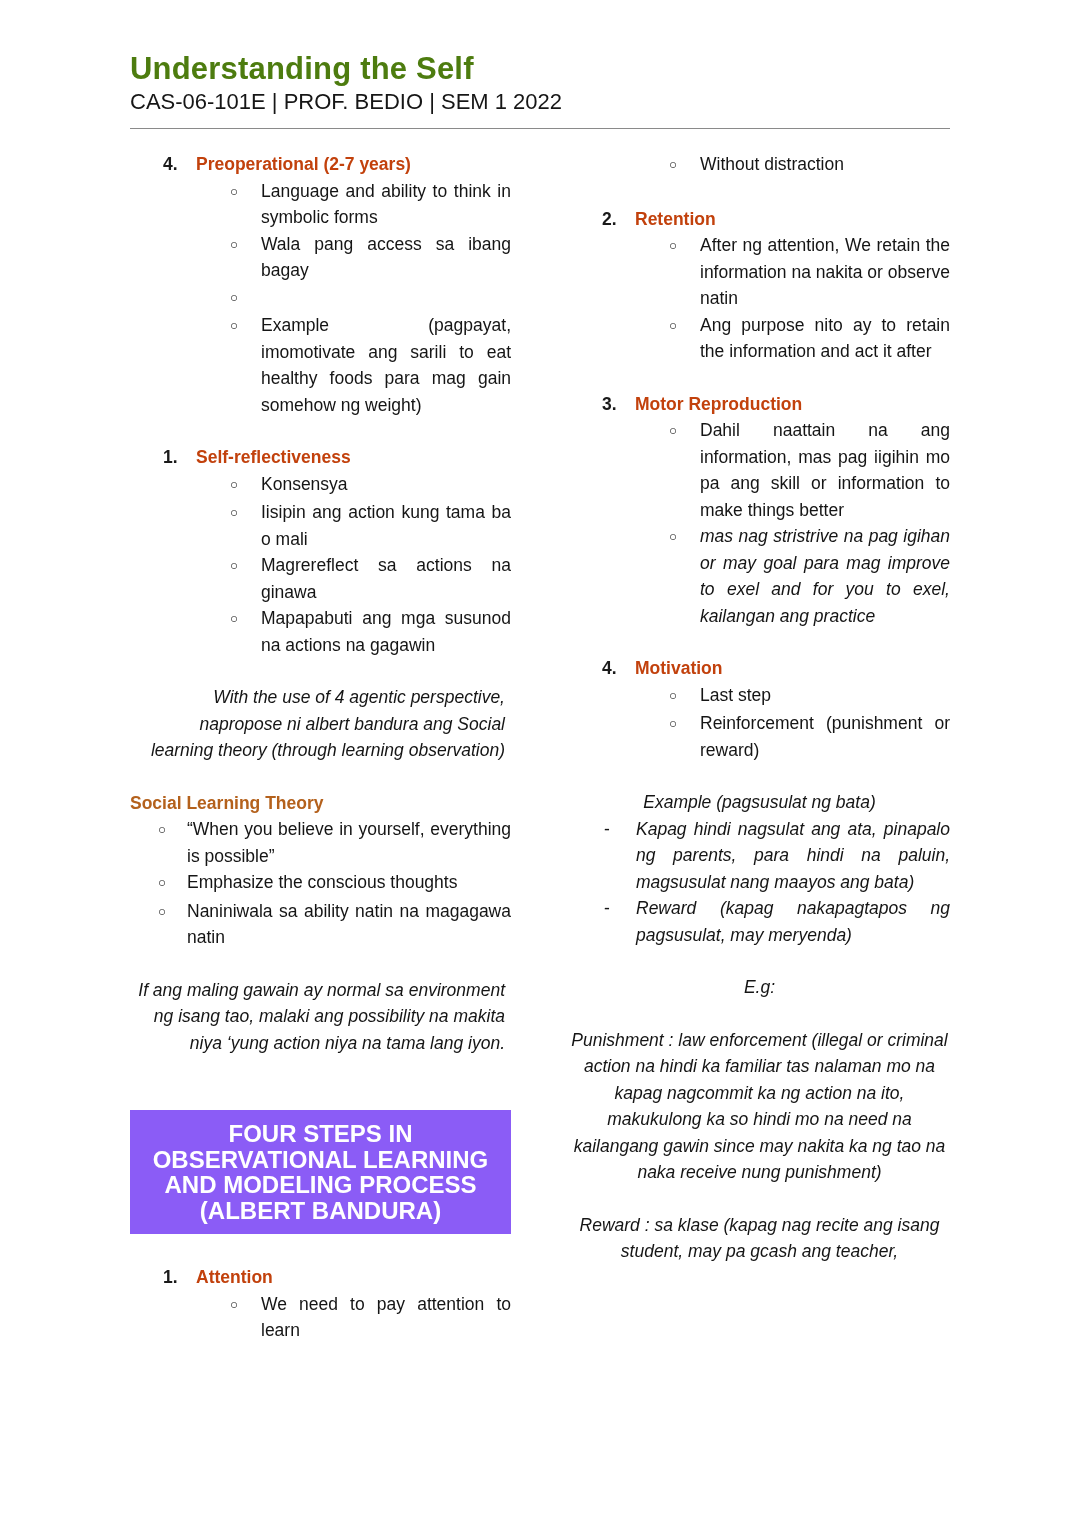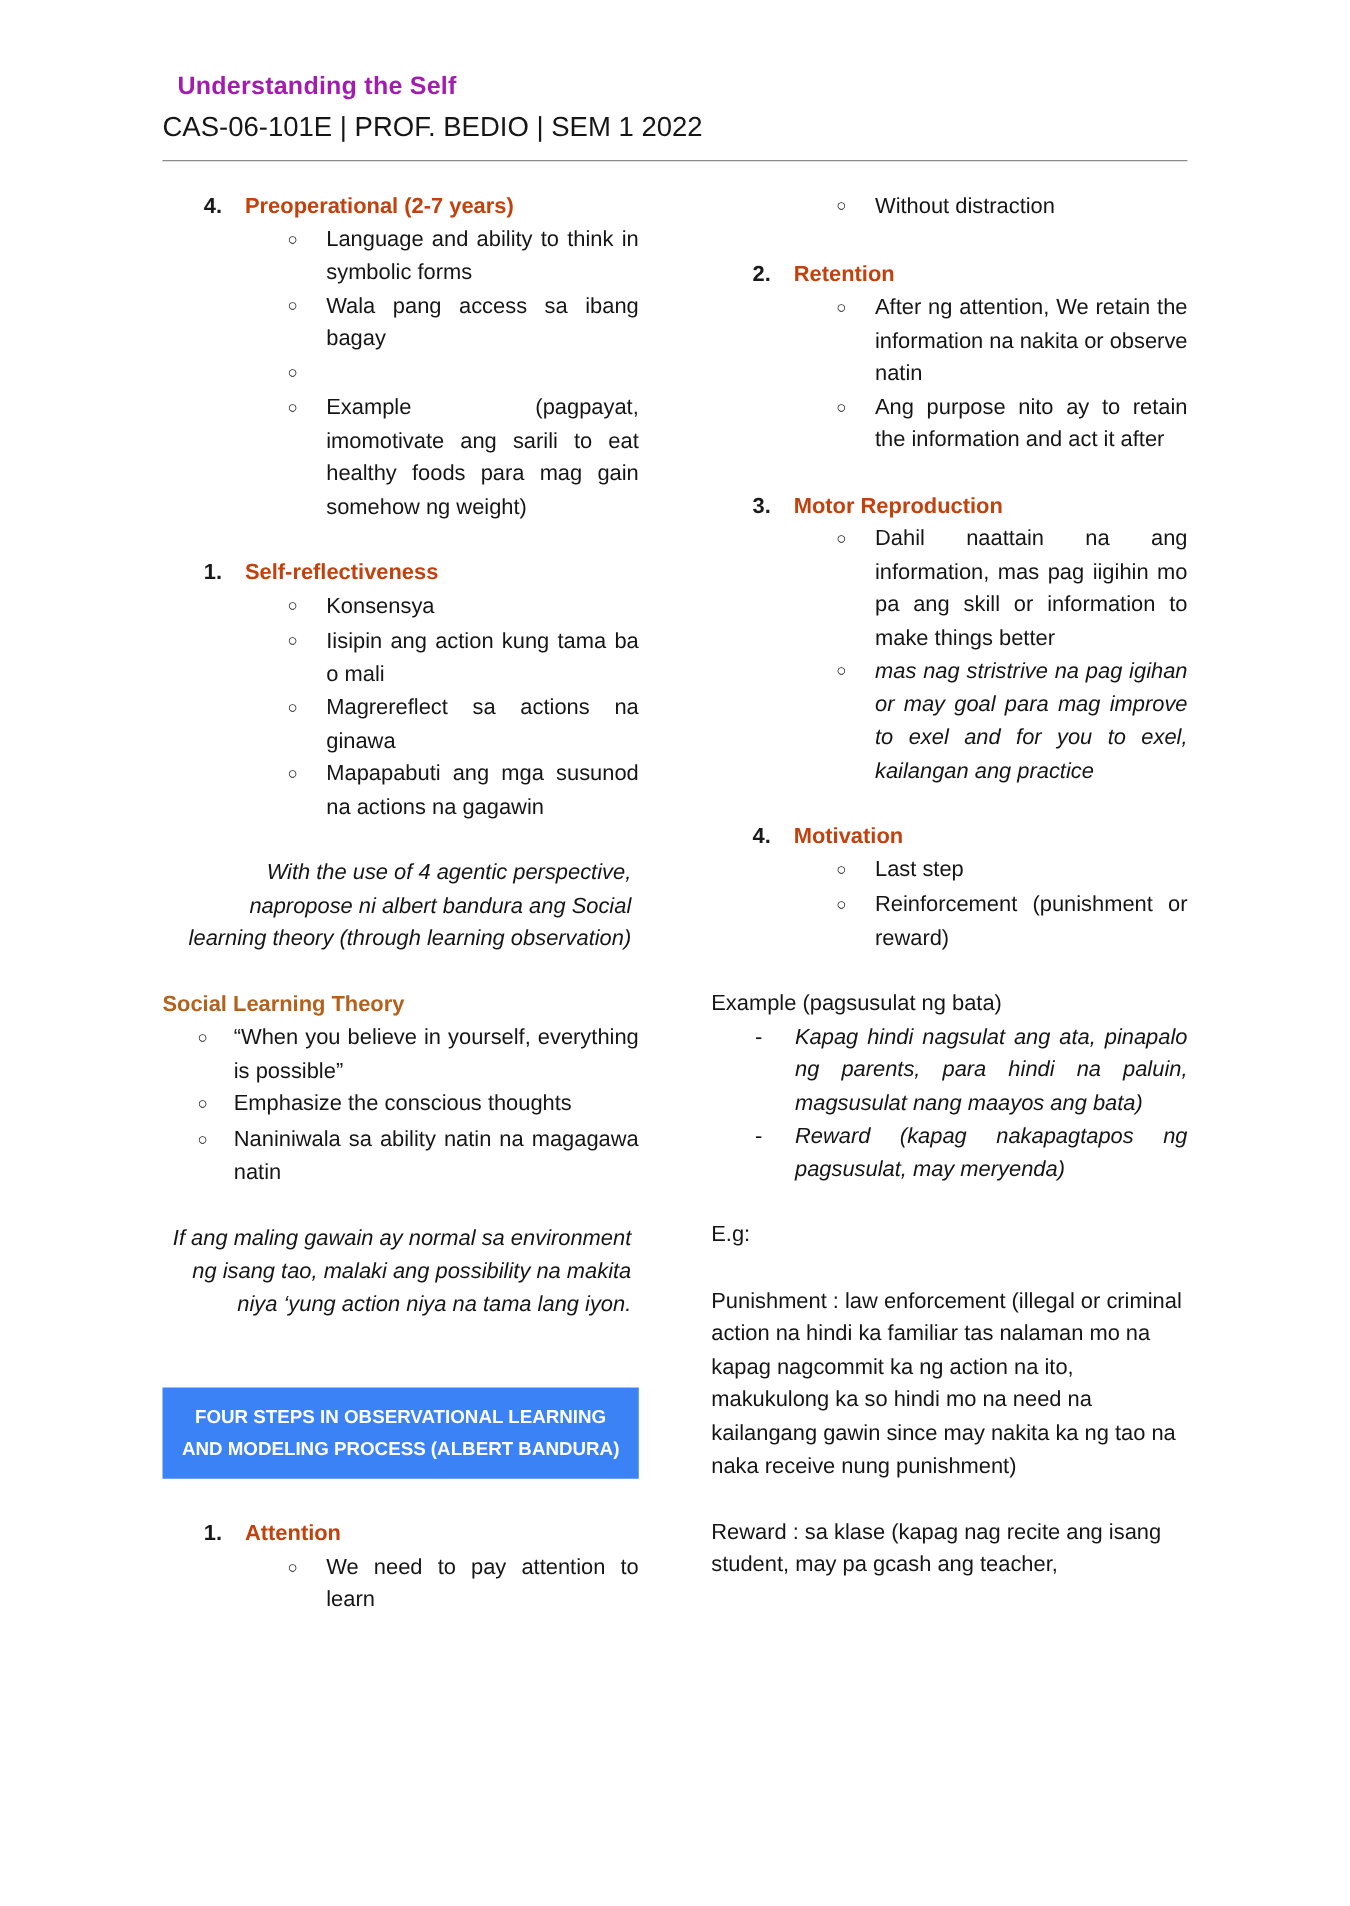--- a/index.html
+++ b/index.html
@@ -2,21 +2,21 @@
 <html><head>
 <meta charset="utf-8">
 <style>
   html,body{margin:0;padding:0;background:#ffffff;}
   .page{
     width:1080px;height:1525px;box-sizing:border-box;background:#ffffff;
     padding:52px 130px 0 130px;
     font-family:"Liberation Sans",sans-serif;color:#151515;
     overflow:hidden;position:relative;
   }
-  .title{font-size:20px;font-weight:800;color:#a21caf;letter-spacing:.2px;line-height:34px;margin-left:12px;}
+  .title{font-size:31px;font-weight:800;color:#4d7c0f;letter-spacing:.2px;line-height:34px;}
   .subtitle{font-size:22px;line-height:24px;margin-top:4px;color:#161616;}
   .rule{border:none;border-top:1.5px solid #8a8a8a;margin:14px 0 0 0;}
   .columns{display:flex;gap:58px;margin-top:22px;align-items:flex-start;}
   .col{width:381px;font-size:17.5px;line-height:26.5px;}
 
   .block{margin-bottom:26px;}
   .sec-head{display:flex;}
   .sec-num{width:33px;margin-left:33px;font-weight:700;flex-shrink:0;color:#1a1a1a;}
   .sec-title{font-weight:700;color:#c2410c;}
   .plain-heading{font-weight:700;color:#b4611c;}
@@ -26,24 +26,24 @@
   .marker.circle{width:31px;margin-left:100px;}
   .marker.circle::before{content:"○";font-size:13.5px;position:relative;top:-1px;}
   .item.shallow .marker.circle{margin-left:28px;width:29px;}
   .marker.dash{width:32px;margin-left:35px;}
   .marker.dash::before{content:"-";}
   .itext{flex:1;text-align:justify;}
   .item.italic .itext{font-style:italic;}
   .item.dash-item .itext{font-style:italic;}
 
   .note-center{font-style:italic;text-align:right;padding:0 6px;}
-  .para-italic{text-align:left;}
+  .para-italic{font-style:italic;text-align:center;}
   .banner{
-    background:#3b82f6;color:#ffffff;font-weight:700;text-align:center;
-    padding:11px 14px;font-size:15px;line-height:25.5px;
+    background:#8b5cf6;color:#ffffff;font-weight:700;text-align:center;
+    padding:11px 14px;font-size:24px;line-height:25.5px;
     margin-top:54px;margin-bottom:30px;
   }
 </style>
 </head>
 <body>
 
 <div class="page">
 
   <div class="header">
     <div class="title">Understanding the Self</div>

